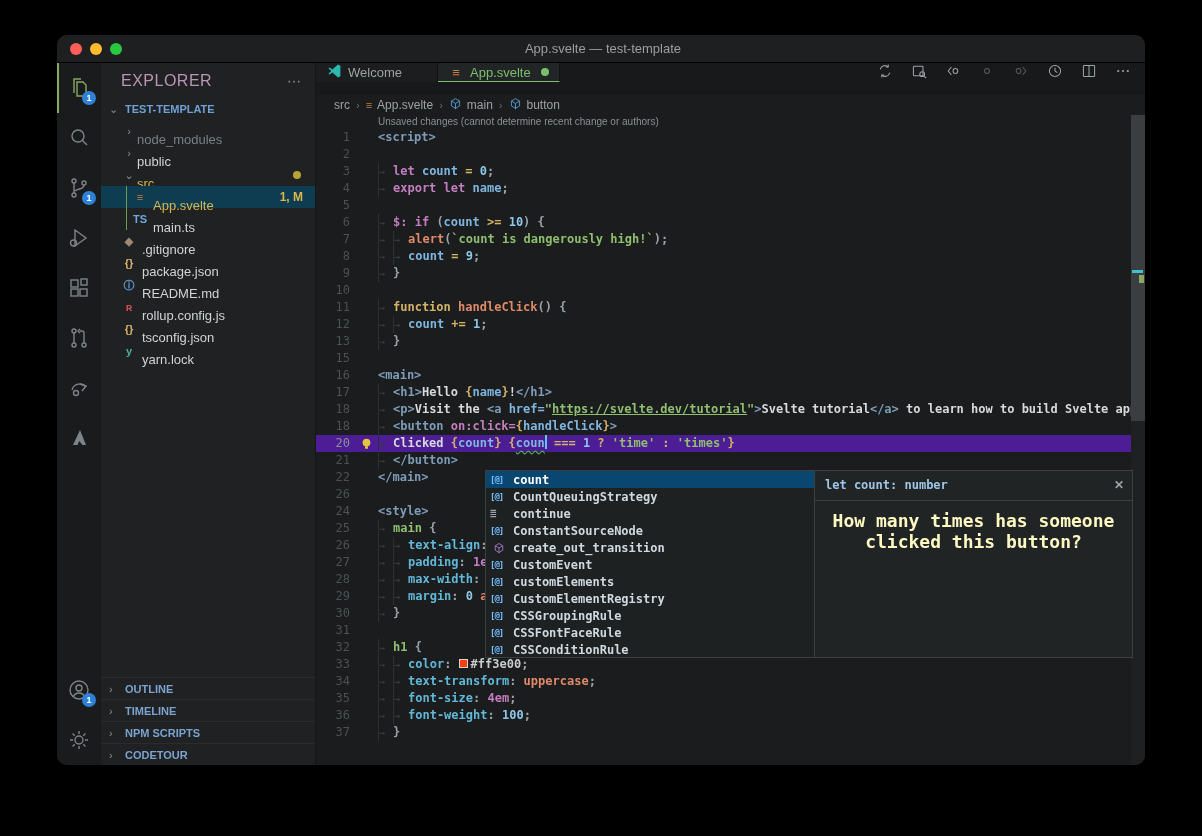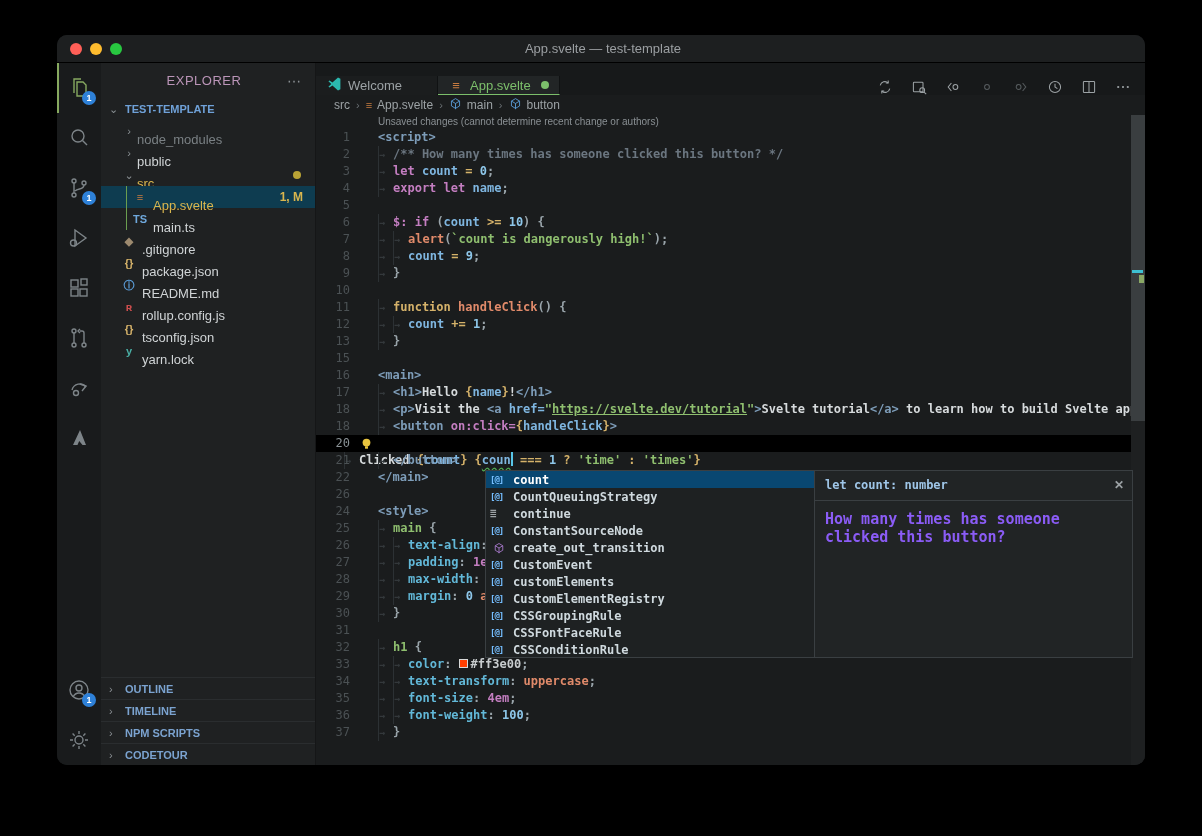--- a/index.html
+++ b/index.html
@@ -29,21 +29,21 @@
   .act-item svg { width:24px; height:24px; }
   .act-spacer { flex:1; }
   .badge { position:absolute; right:5px; bottom:8px; min-width:14px; height:14px;
            background:#2e81d8; color:#fff; border-radius:8px; font-size:9px; font-weight:700;
            display:flex; align-items:center; justify-content:center; padding:0 3px; }
 
   
   .sidebar { width:215px; background:#1f2122; flex:none; display:flex; flex-direction:column;
              border-right:1px solid #151617; }
   .sb-header { height:35px; display:flex; align-items:center; padding:0 12px 0 20px; }
-  .sb-title { font-size:13px; letter-spacing:.5px; color:#bb95b8; flex:1;text-align:center; }
+  .sb-title { font-size:16px; letter-spacing:.5px; color:#bb95b8; flex:1; }
   .sb-more { color:#8a9094; font-size:14px; letter-spacing:2px; }
   .sec-row { height:22px; display:flex; align-items:center; font-size:11px; font-weight:700;
              color:#6fa1d8; padding-left:8px; }
   .sec-row .chev { width:16px; color:#8a9094; font-weight:400; font-size:11px; }
   .sections-bottom .sec-row { border-top:1px solid #2a2d2f; color:#7ba3d0; }
   .tree { flex:none; }
   .trow { height:22px; display:flex; align-items:center; font-size:13px; color:#d0d4d6;
           position:relative; }
   .trow .chev { width:16px; text-align:center; color:#8a9094; font-size:11px; flex:none; }
   .trow .ficon { width:16px; text-align:center; font-size:11px; flex:none; margin-right:5px; }
@@ -52,21 +52,21 @@
   .trow.mod .lbl { color:#d9b64e; }
   .trow.selected { background:#0e3c50; }
   .trow .rbadge { position:absolute; right:12px; font-size:12px; color:#d9b64e; font-weight:600;margin-left:16px;}
   .trow .dot { position:absolute; right:14px; width:8px; height:8px; border-radius:50%;
                background:#b9a335; }
   .guide { position:absolute; left:25px; top:0; bottom:0; width:1px; background:#6b9e4f; }
   .sb-fill { flex:1; }
 
   
   .editorcol { flex:1; display:flex; flex-direction:column; background:#1a1c1d; min-width:0; }
-  .tabbar { height:32px; background:#17191a; display:flex; align-items:flex-end; flex:none; }
+  .tabbar { height:32px; background:#17191a; display:flex; align-items:flex-start; flex:none; }
   .tab { width:122px; display:flex; align-items:center; gap:6px; padding:0 10px; font-size:13px;
          color:#9ca2a5; background:#1b1d1e; border-right:1px solid #101213; }
   .tab.active { background:#222526; color:#7cbf6b; border-bottom:1px solid #7cbf6b; }
   .tab .ticon { width:16px; text-align:center; }
   .tab .dot { width:8px; height:8px; border-radius:50%; background:#7cbf6b; margin-left:auto; }
   .tab-fill { flex:1; }
   .ed-actions { display:flex; align-items:center; gap:18px; padding:0 14px; color:#9ca2a5; }
   .ed-actions .dim2 { color:#565b5e; }
   .ed-actions svg { width:16px; height:16px; display:block; }
   .breadcrumbs { height:20px; display:flex; align-items:center; gap:6px; font-size:12px;
@@ -75,21 +75,21 @@
   .bc-item { display:flex; align-items:center; gap:5px; }
   .bc-item .cube svg { width:13px; height:13px; }
   .bc-file { color:#c77b40; font-size:11px; font-weight:700; }
 
   
   .codearea { position:relative; flex:1; overflow:hidden;
               font-family:"DejaVu Sans Mono", monospace; font-size:12px; font-weight:600; }
   .codelens { height:14px; line-height:14px; font-size:10px; font-weight:400;
               font-family:"Liberation Sans", sans-serif; color:#8a9094; padding-left:62px; }
   .cl { height:17px; line-height:17px; display:flex; white-space:pre; position:relative; }
-  .cl.al { background:#000000;flex-direction:column; }
+  .cl.al { background:#4c1d95; }
   .ln { width:34px; text-align:right; color:#4b5154; flex:none; font-weight:400; }
   .cl.al .ln { color:#8a9296; }
   .ct { margin-left:28px; }
   .sg { }
   .tag{color:#7d9cb8} .kw{color:#c47ec1} .var{color:#7fb6e0} .num{color:#8ec7ea}
   .op{color:#d5b26a} .str{color:#8fbf6f} .fn{color:#e08a6a} .fkw{color:#d5b26a}
   .com{color:#6b7680} .p{color:#9aa5ab} .txt{color:#d6dadc}
   .attr{color:#7fb6e0} .lnk{color:#8fbf6f; text-decoration:underline}
   .brace{color:#d5b26a} .sel{color:#8fbf6f} .prop{color:#62b8d8} .val{color:#c47ec1}
   .ckw{color:#e08a6a} .def{color:#c8ccce}
@@ -115,21 +115,21 @@
   .ic-m svg { width:12px; height:12px; }
 
   
   .details { position:absolute; left:499px; top:355px; width:318px; height:188px;
              background:#212425; border:1px solid #3a3f42; border-left:none; z-index:5; }
   .dt-head { display:flex; align-items:flex-start; padding:7px 8px 8px 10px;
              font-family:"DejaVu Sans Mono", monospace; font-size:12px; font-weight:600;
              color:#9fc6e8; border-bottom:1px solid #3a3f42; }
   .dt-close { margin-left:auto; color:#9ca2a5; font-size:12px;
               font-family:"Liberation Sans", sans-serif; }
-  .dt-doc { padding:9px 10px; font-size:15px; color:#8b5cf6; }
+  .dt-doc { padding:9px 10px; font-size:18px; color:#fef9c3;text-align:center; }
 
   
   .vsb { position:absolute; right:0; top:0; width:14px; height:650px; background:#1e2021; }
   .vsb-slider { position:absolute; left:0; top:0; width:14px; height:306px; background:#3a3e40; }
   .mark-cursor { position:absolute; left:1px; top:155px; width:11px; height:3px; background:#3ec1d3; }
   .mark-mod { position:absolute; left:8px; top:160px; width:5px; height:8px; background:#8aa865; }
 </style>
 </head>
 <body>
 
@@ -394,21 +394,21 @@
                 <path d="M3 5l5 3 5-3M8 8v7"></path>
               </svg></span>
             <span>button</span>
           </span>
         </div>
 
       <div class="codearea">
         <div class="codelens">Unsaved changes (cannot determine recent change or authors)</div>
         <div id="code-lines">
             <div class="cl"><span class="ln">1</span><span class="ct"><span class="sg tag">&lt;script&gt;</span></span></div>
-            <div class="cl"><span class="ln">2</span><span class="ct"><span class="sg ws"></span><span class="sg com">/** How many times has someone clicked this button? */</span></span></div>
+            <div class="cl"><span class="ln">2</span></div>
             <div class="cl"><span class="ln">3</span><span class="ct"><span class="sg ws"></span><span class="sg kw">let </span><span class="sg var">count </span><span class="sg op">= </span><span class="sg num">0</span><span class="sg p">;</span></span></div>
             <div class="cl"><span class="ln">4</span><span class="ct"><span class="sg ws"></span><span class="sg kw">export let </span><span class="sg var">name</span><span class="sg p">;</span></span></div>
             <div class="cl"><span class="ln">5</span><span class="ct"></span></div>
             <div class="cl"><span class="ln">6</span><span class="ct"><span class="sg ws"></span><span class="sg kw">$: </span><span class="sg kw">if </span><span class="sg p">(</span><span class="sg var">count </span><span class="sg op">&gt;= </span><span class="sg num">10</span><span class="sg p">) {</span></span></div>
             <div class="cl"><span class="ln">7</span><span class="ct"><span class="sg ws"></span><span class="sg ws"></span><span class="sg fn">alert</span><span class="sg p">(</span><span class="sg str">`count is dangerously high!`</span><span class="sg p">);</span></span></div>
             <div class="cl"><span class="ln">8</span><span class="ct"><span class="sg ws"></span><span class="sg ws"></span><span class="sg var">count </span><span class="sg op">= </span><span class="sg num">9</span><span class="sg p">;</span></span></div>
             <div class="cl"><span class="ln">9</span><span class="ct"><span class="sg ws"></span><span class="sg p">}</span></span></div>
             <div class="cl"><span class="ln">10</span><span class="ct"></span></div>
             <div class="cl"><span class="ln">11</span><span class="ct"><span class="sg ws"></span><span class="sg fkw">function </span><span class="sg fn">handleClick</span><span class="sg p">() {</span></span></div>
             <div class="cl"><span class="ln">12</span><span class="ct"><span class="sg ws"></span><span class="sg ws"></span><span class="sg var">count </span><span class="sg op">+= </span><span class="sg num">1</span><span class="sg p">;</span></span></div>

